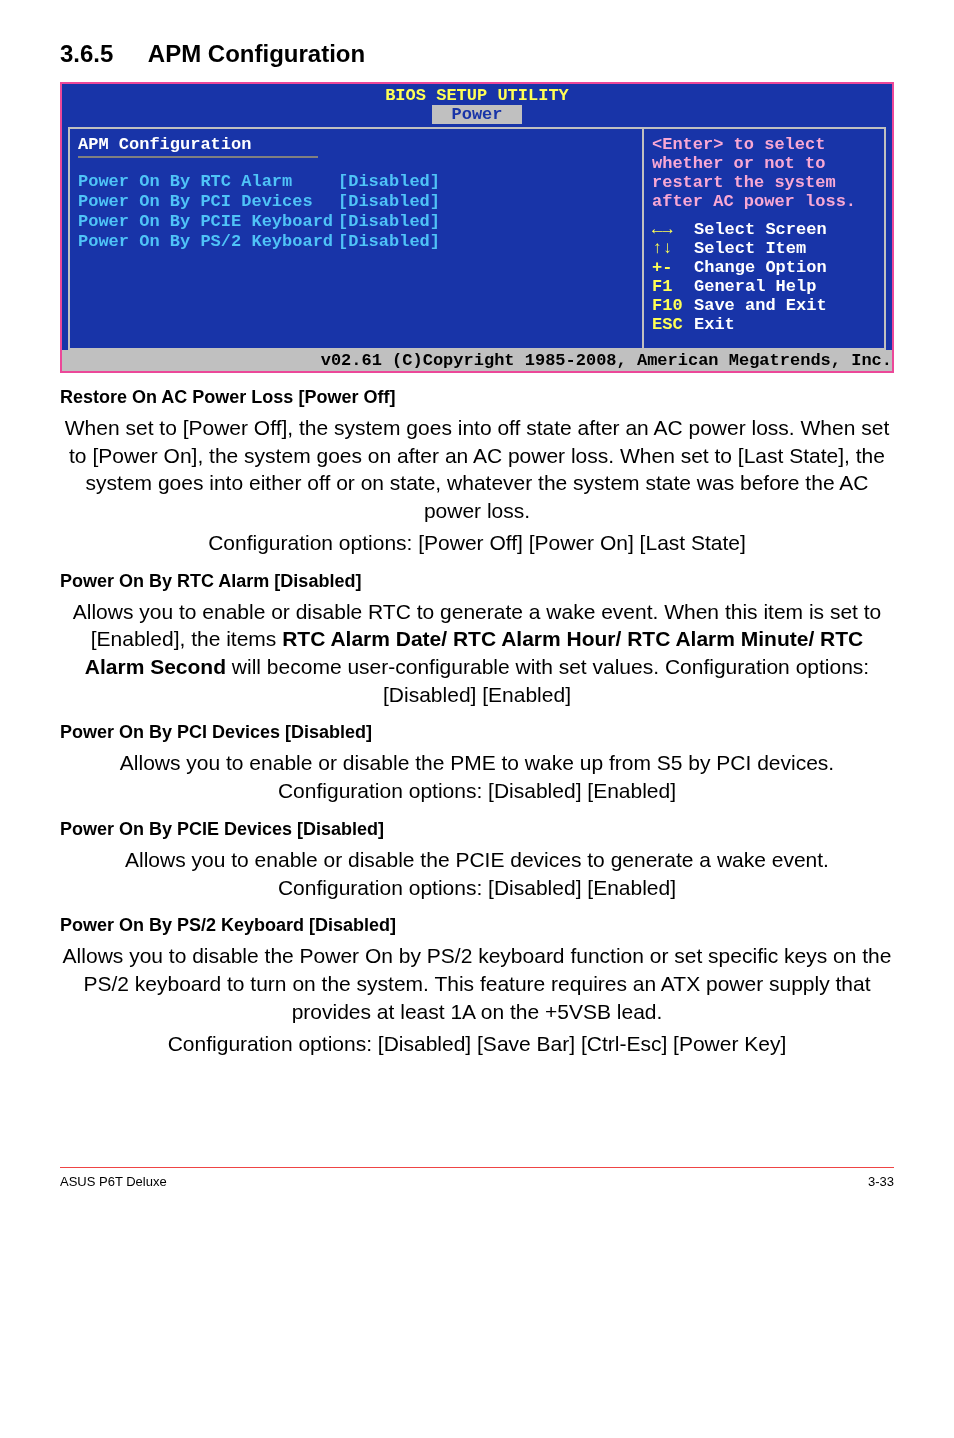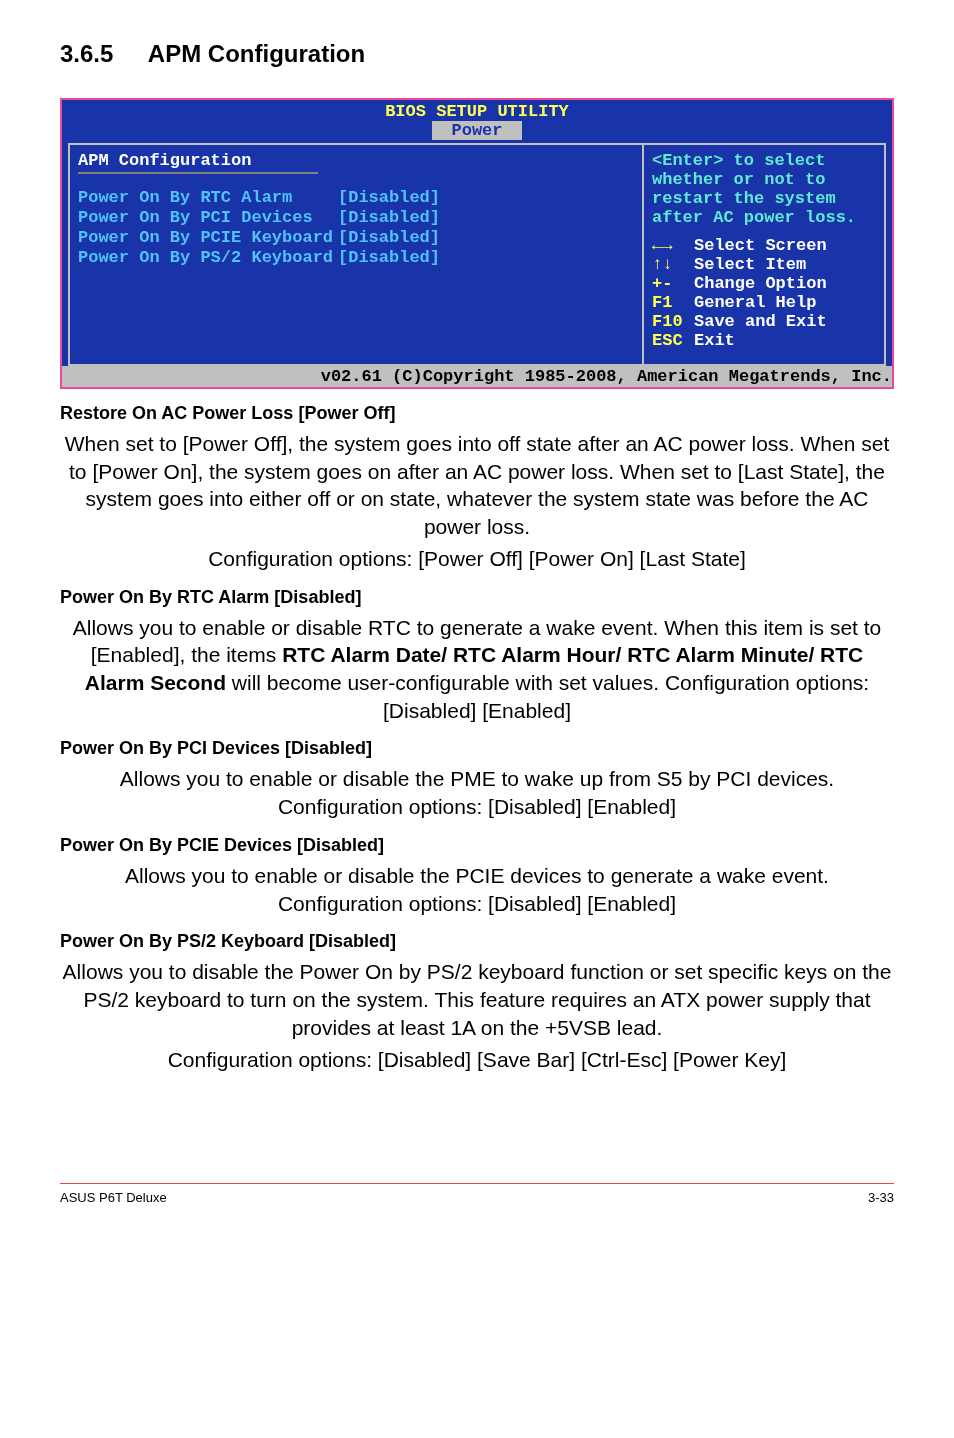--- a/index.html
+++ b/index.html
@@ -20,21 +20,21 @@
     font-weight: bold;
     display: inline-block;
   }
   .section-title {
     font-size: 24px;
     font-weight: bold;
     display: inline-block;
     margin-left: 30px;
   }
   .section-header {
-    margin-bottom: 30px;
+    margin-bottom: 14px;
   }
   .bios-box {
     background: #1834a8;
     border: 2px solid #ec4899;
     padding: 0;
     font-family: "Courier New", monospace;
     font-size: 17px;
     font-weight: bold;
     color: #ffffff;
   }
@@ -61,21 +61,21 @@
     padding: 6px 8px 6px 8px;
   }
   .bios-right {
     width: 240px;
     padding: 6px 8px 6px 8px;
     display: flex;
     flex-direction: column;
     justify-content: space-between;
   }
   .bios-right-top {
-    color: #5eead4;
+    color: #f9a8d4;
   }
   .bios-right-bottom {
     color: #ffffff;
   }
   .bios-left-title {
     color: #ffffff;
     margin-bottom: 2px;
   }
   .bios-divider {
     border-top: 2px solid #808080;

